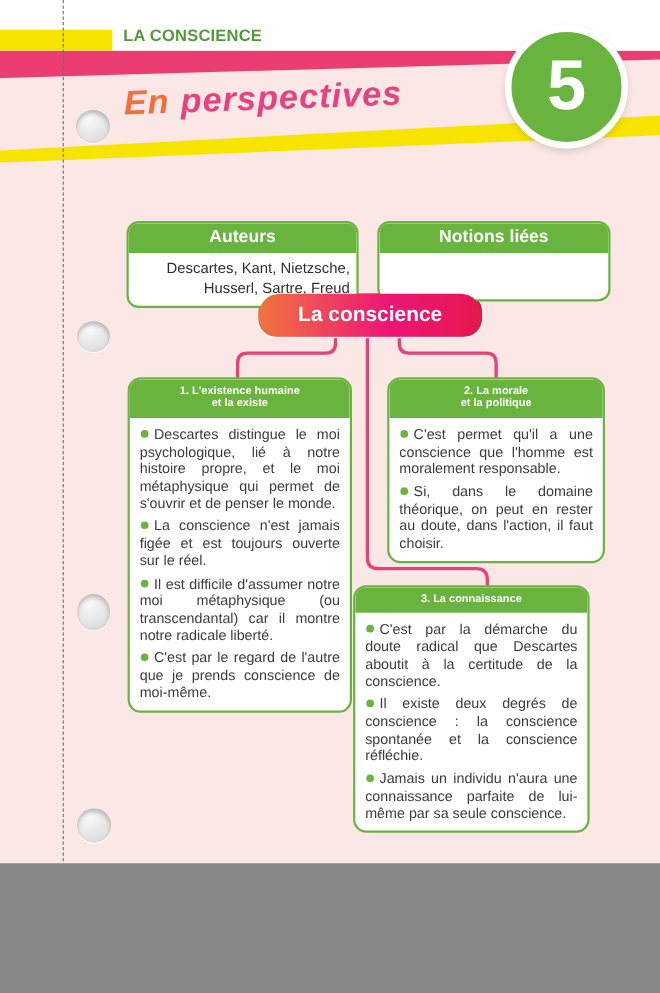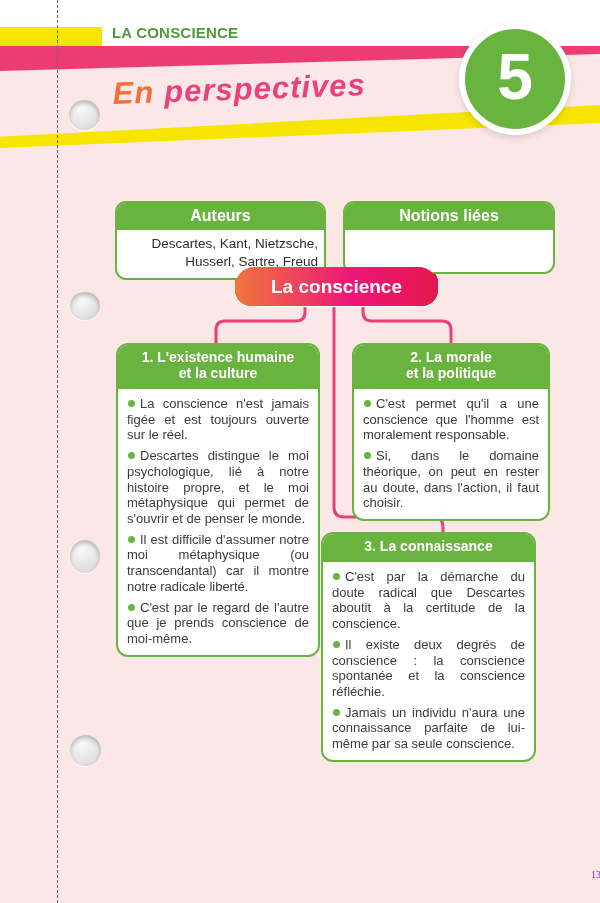--- a/index.html
+++ b/index.html
@@ -1,17 +1,17 @@
 <!DOCTYPE html>
 <html lang="fr" style="--bg: #fbe8e6; --green: #69b33f; --green_dark: #4f9b3a; --pink: #ec3d72; --connector: #e8417a; --yellow: #f7e400; --orange: #f0703c; --hand_pink: #e8417d; --pill_orange: #f0753e; --pill_magenta: #ed1677; --pill_red: #e5184e; --text: #3b3b3b;"><head>
 <meta charset="utf-8">
 <style>
   html,body{margin:0;padding:0;}
   body{background:#888;font-family:"Liberation Sans",sans-serif;}
-  #page{position:relative;width:600px;height:903px;margin:0 auto;background:var(--bg,#fbe8e6);overflow:hidden;}
+  #page{position:relative;width:600px;height:785px;margin:0 auto;background:var(--bg,#fbe8e6);overflow:hidden;}
 
   
   .white-top{position:absolute;left:0;top:0;width:600px;height:46px;background:#ffffff;z-index:1;}
   .yellow-tab{position:absolute;left:0;top:27px;width:102px;height:19px;background:var(--yellow,#f7e400);z-index:2;}
   .kicker{position:absolute;left:112px;top:24px;font-size:15px;font-weight:800;letter-spacing:.2px;color:var(--green_dark,#4f9b3a);z-index:2;}
   .pink-band{position:absolute;left:0;top:46px;width:600px;height:25px;background:var(--pink,#ec3d72);
              clip-path:polygon(0 0,100% 0,100% 32%,0 100%);z-index:2;}
   .yellow-stripe{position:absolute;left:0;top:105px;width:600px;height:43px;background:var(--yellow,#f7e400);
              clip-path:polygon(0 74%,100% 0,100% 42%,0 100%);z-index:1;}
   .hand-title{position:absolute;left:112px;top:76px;font-size:31px;font-weight:bold;font-style:italic;
@@ -48,21 +48,21 @@
   .tbox .head{font-size:16px;padding:4px 2px 5px;}
   .tbox .tbody{font-size:13.5px;line-height:1.32;color:#2e2e2e;text-align:right;padding:5px 6px 7px;}
   .tbox-auteurs{left:115px;}
   .tbox-notions{left:343px;width:212px;}
 
   .pill{position:absolute;left:235px;top:267px;width:203px;height:39px;border-radius:20px;z-index:3;
         background:linear-gradient(90deg,var(--pill_orange,#f0753e) 0%,var(--pill_magenta,#ed1677) 58%,var(--pill_red,#e5184e) 100%);
         display:flex;align-items:center;justify-content:center;}
   .pill span{color:#fff;font-size:19px;font-weight:bold;}
 
-  .branch .head{font-size:14px;line-height:1.14;padding:5px 3px 7px;}
+  .branch .head{font-size:10px;line-height:1.14;padding:5px 3px 7px;}
   .branch .bbody{padding:7px 9px 8px;font-size:13px;line-height:1.21;color:var(--text,#3b3b3b);}
   .branch p{margin:0 0 5px;text-align:justify;}
   .branch p:last-child{margin-bottom:0;}
   .dot{display:inline-block;width:7px;height:7px;border-radius:50%;background:var(--green,#69b33f);
        margin:0 5px 1px 1px;}
   .branch-1{left:116px;top:343px;width:204px;min-height:291px;}
   .branch-2{left:352px;top:343px;width:198px;min-height:152px;}
   .branch-3{left:321px;top:532px;width:215px;min-height:188px;}
 
   .page-number{position:absolute;left:546px;top:869px;font-family:"Liberation Serif",serif;
@@ -111,25 +111,25 @@
     <div class="head">Notions liées</div>
   </div>
 
   <div class="pill">
     <span>La conscience</span>
   </div>
 
   <div class="gbox branch branch-1">
     <div class="head">
       <span>1. L'existence humaine</span><br>
-      <span>et la culture</span>
+      <span>et la existe</span>
     </div>
     <div class="bbody">
+      <p><span class="dot"></span><span>Descartes distingue le moi psychologique, lié à notre histoire propre, et le moi métaphysique qui permet de s'ouvrir et de penser le monde.</span></p>
       <p><span class="dot"></span><span>La conscience n'est jamais figée et est toujours ouverte sur le réel.</span></p>
-      <p><span class="dot"></span><span>Descartes distingue le moi psychologique, lié à notre histoire propre, et le moi métaphysique qui permet de s'ouvrir et de penser le monde.</span></p>
       <p><span class="dot"></span><span>Il est difficile d'assumer notre moi métaphysique (ou transcendantal) car il montre notre radicale liberté.</span></p>
       <p><span class="dot"></span><span>C'est par le regard de l'autre que je prends conscience de moi-même.</span></p>
     </div>
   </div>
 
   <div class="gbox branch branch-2">
     <div class="head">
       <span>2. La morale</span><br>
       <span>et la politique</span>
     </div>

